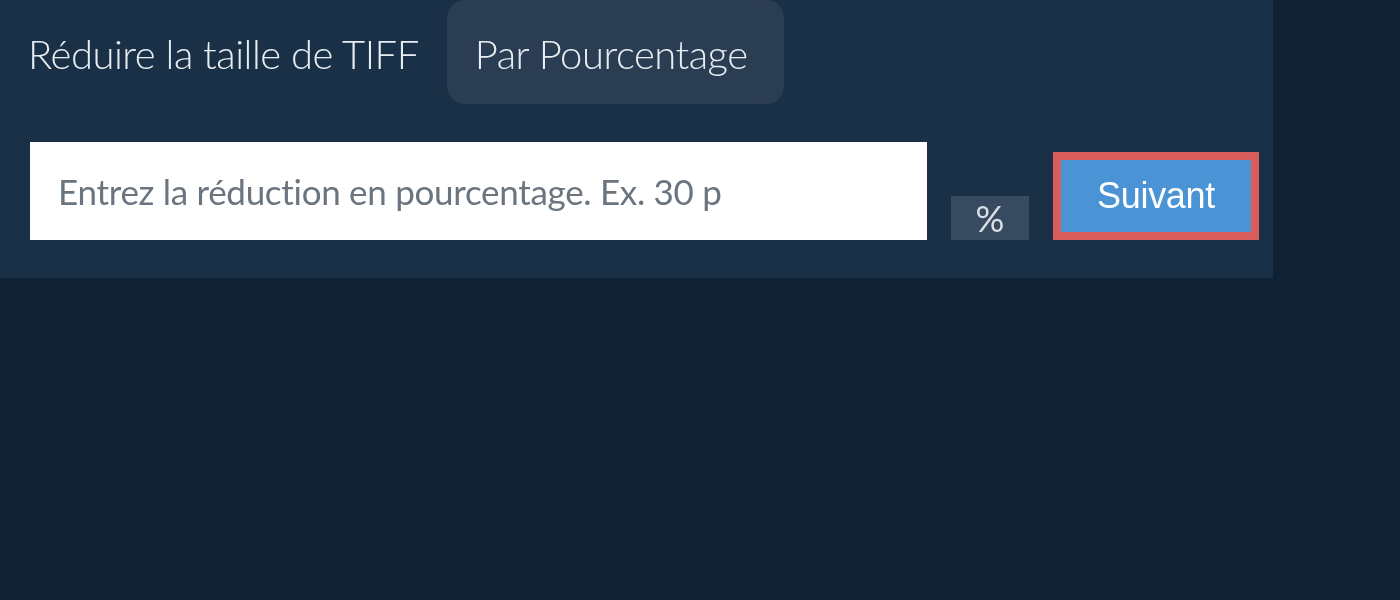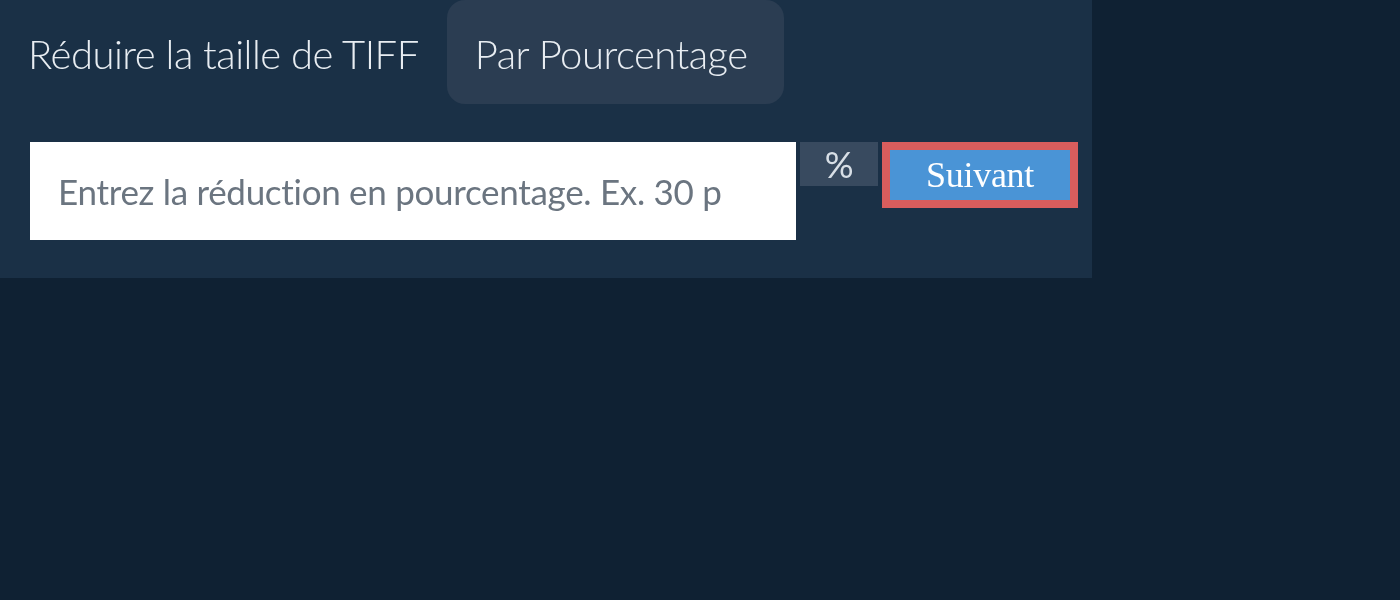--- a/index.html
+++ b/index.html
@@ -9,21 +9,21 @@
     }
     body {
       width: 1400px;
       height: 600px;
       background-color: #0f2133;
       font-family: -apple-system, BlinkMacSystemFont, "Segoe UI", "Lato", sans-serif;
       overflow: hidden;
     }
     .panel {
       background-color: #1a3046;
-      width: 1092px;
+      width: 1273px;
       padding-bottom: 38px;
     }
     .tabs {
       display: flex;
       align-items: stretch;
     }
     .tab {
       padding: 30px 36px 26px 28px;
       font-size: 40px;
       font-weight: 300;
@@ -34,23 +34,23 @@
     .tab.active {
       background-color: #2b3d52;
       border-radius: 18px;
     }
     .tab.inactive {
       padding-left: 28px;
       padding-right: 28px;
     }
     .input-row {
       display: flex;
-      align-items: flex-start;
+      align-items: flex-end;
       padding: 38px 14px 0 30px;
-      gap: 4px;
+      gap: 24px;
     }
     .text-input {
       flex: 1;
       background-color: #ffffff;
       border: none;
       font-size: 35px;
       font-weight: 400;
       color: #444;
       padding: 28px 28px;
       outline: none;
@@ -69,23 +69,23 @@
       align-items: center;
       justify-content: center;
       width: 78px;
     }
     .next-button {
       background-color: #4a94d6;
       color: #ffffff;
       border: 8px solid #d95d5d;
       font-size: 36px;
       font-weight: 400;
-      padding: 4px 36px;
+      padding: 15px 36px;
       cursor: pointer;
-      font-family: Liberation Serif, serif;
+      font-family: Liberation Sans, sans-serif;
       display: flex;
       align-items: center;
       justify-content: center;
       letter-spacing: -0.3px;
     }
   </style>
 </head>
 <body>
 
 <div class="panel">

